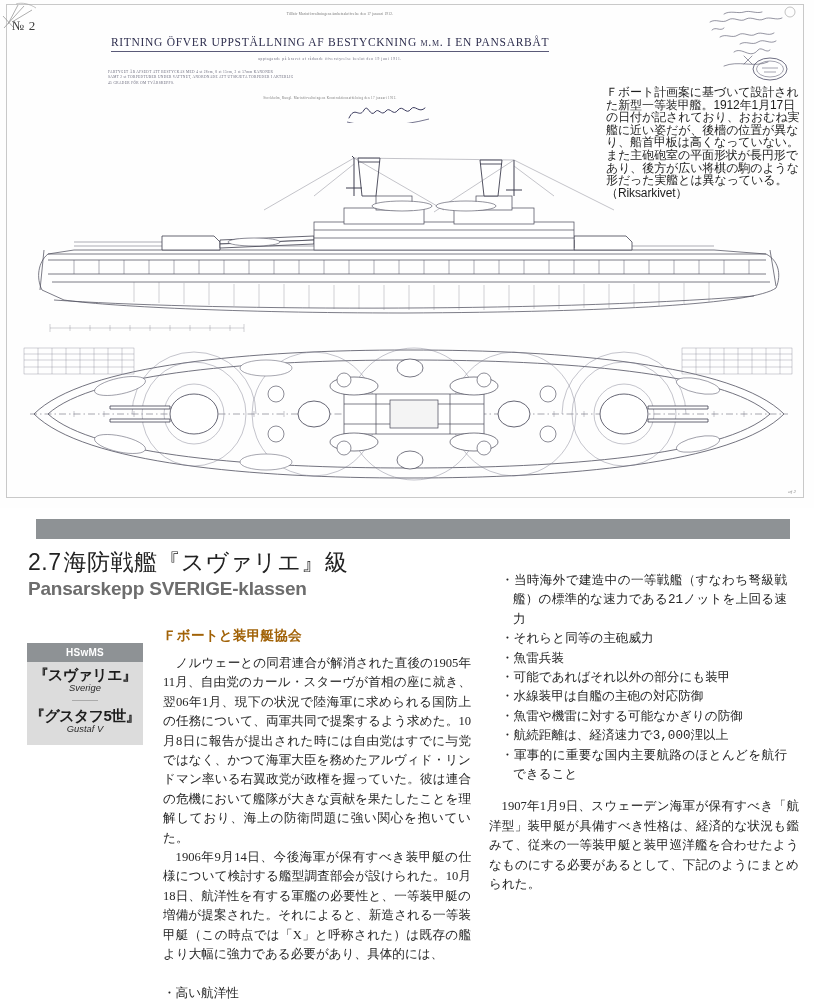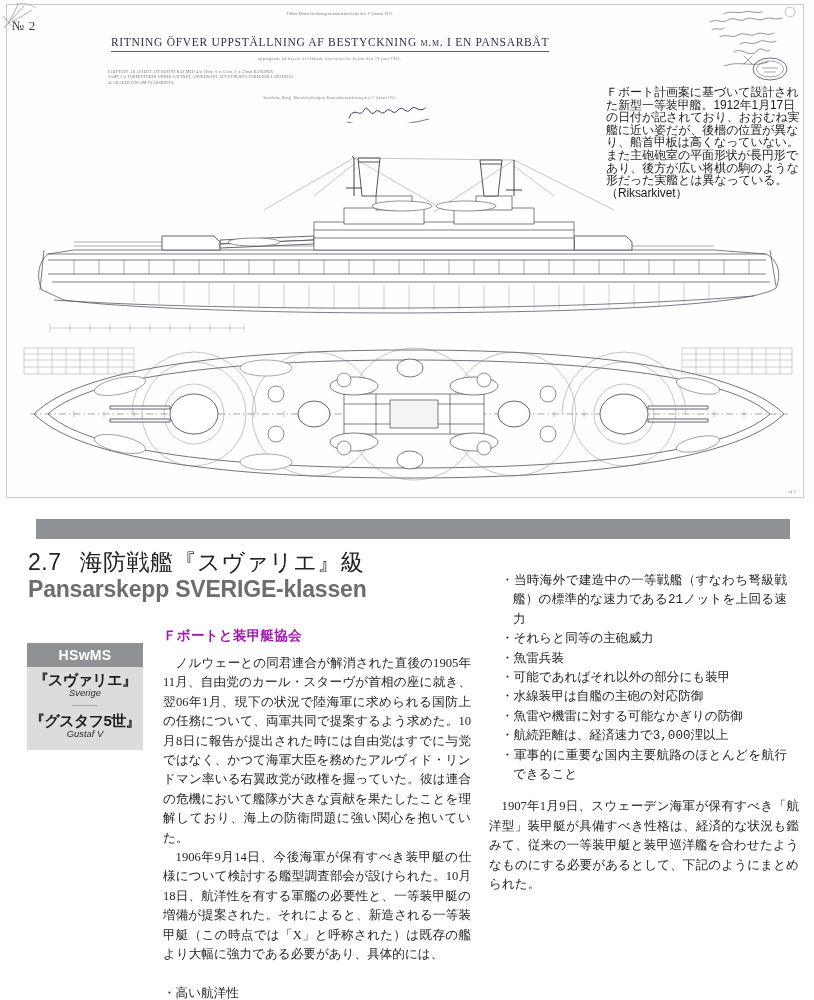--- a/index.html
+++ b/index.html
@@ -176,24 +176,24 @@
   }
   .h-jp {
     font-family: "Liberation Sans", sans-serif;
     font-size: 23px;
     line-height: 26px;
     color: #222222;
     font-weight: 400;
     letter-spacing: 0.5px;
     white-space: nowrap;
   }
-  .h-jp .secnum { margin-right: 18px; }
+  .h-jp .secnum { margin-right: 2px; }
   .h-latin {
     font-family: "Liberation Sans", sans-serif;
-    font-size: 23px;
+    font-size: 19px;
     line-height: 26px;
     font-weight: bold;
     color: #6d6d6d;
     letter-spacing: -0.2px;
     margin-top: 1px;
     white-space: nowrap;
   }
 
   
   .shipbox {
@@ -202,21 +202,21 @@
     top: 643px;
     width: 116px;
     background: #dcdcdc;
     text-align: center;
     padding-bottom: 8px;
   }
   .shipbox-head {
     background: #8e9295;
     color: #ffffff;
     font-family: "Liberation Sans", sans-serif;
-    font-size: 14px;
+    font-size: 10px;
     font-weight: bold;
     letter-spacing: 0.3px;
     padding: 4px 0 4px 0;
   }
   .shipbox-entry { padding: 7px 2px 2px 2px; }
   .sb-jp {
     font-family: "Liberation Sans", sans-serif;
     font-size: 15px;
     font-weight: bold;
     color: #1c1c1c;
@@ -254,21 +254,21 @@
   }
   .col-right {
     left: 489px;
     top: 560px;
     width: 310px;
   }
   .subhead {
     font-family: "Liberation Sans", sans-serif;
     font-size: 13.6px;
     font-weight: bold;
-    color: #a21caf;
+    color: #a16207;
     letter-spacing: 0.2px;
     margin: 0 0 9px 0;
     line-height: 18px;
   }
   .para {
     margin: 0;
     text-indent: 1em;
   }
   .para + .para { margin-top: 0px; }
   .bullets { margin: 12px; font-family: Liberation Mono, monospace; }

